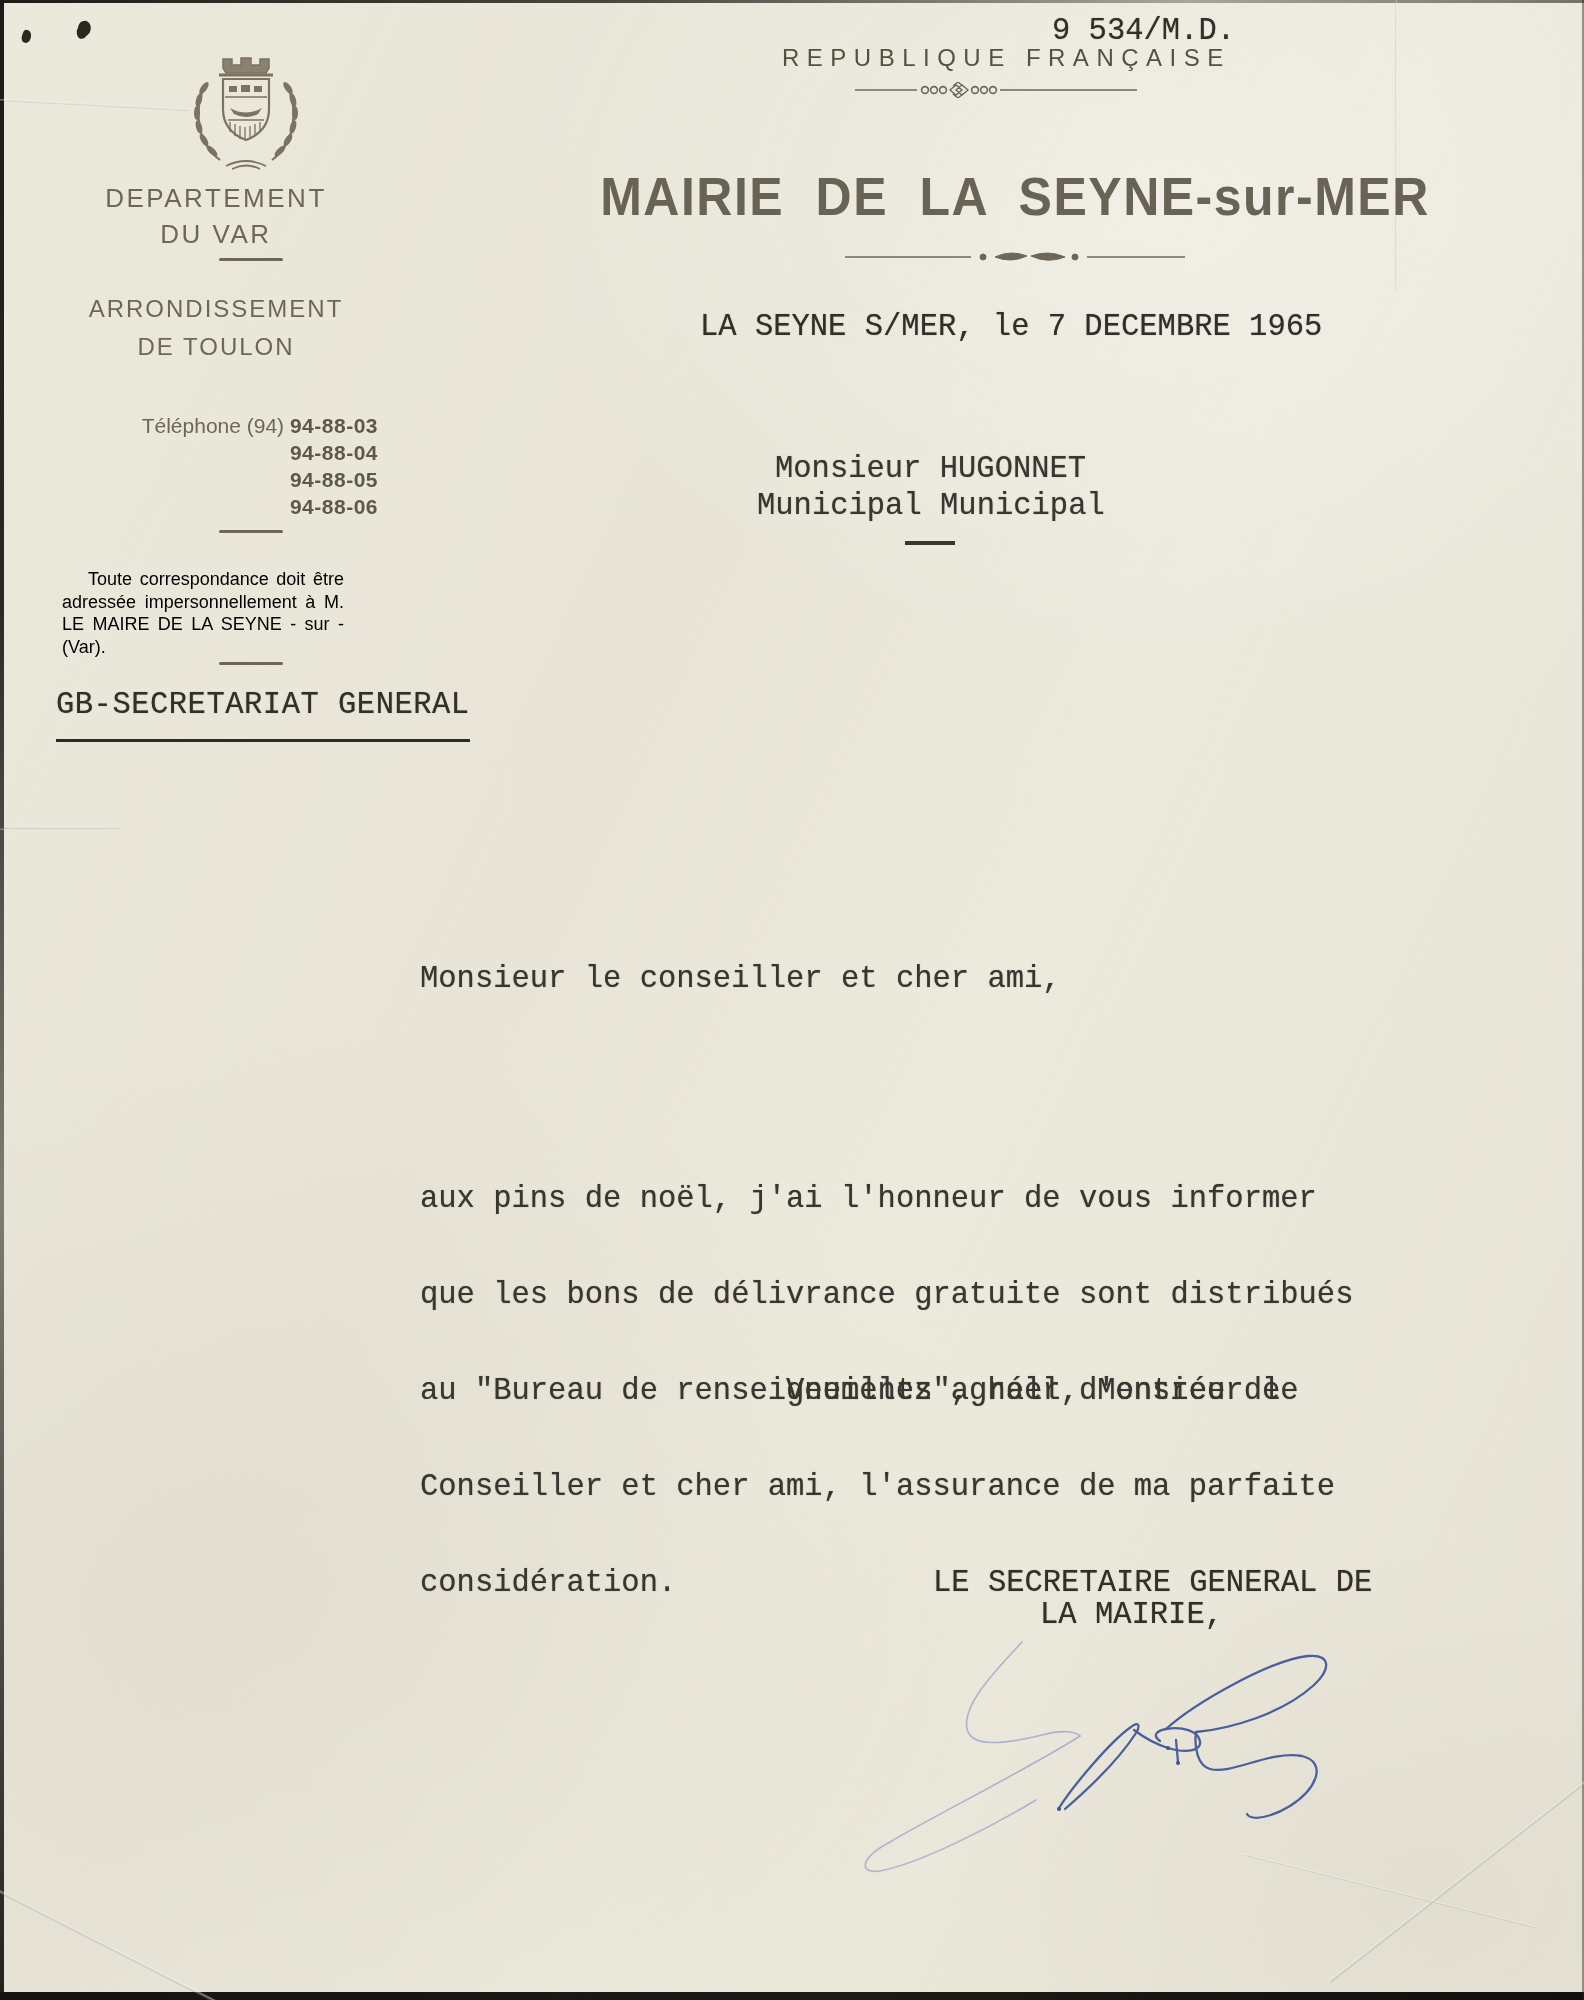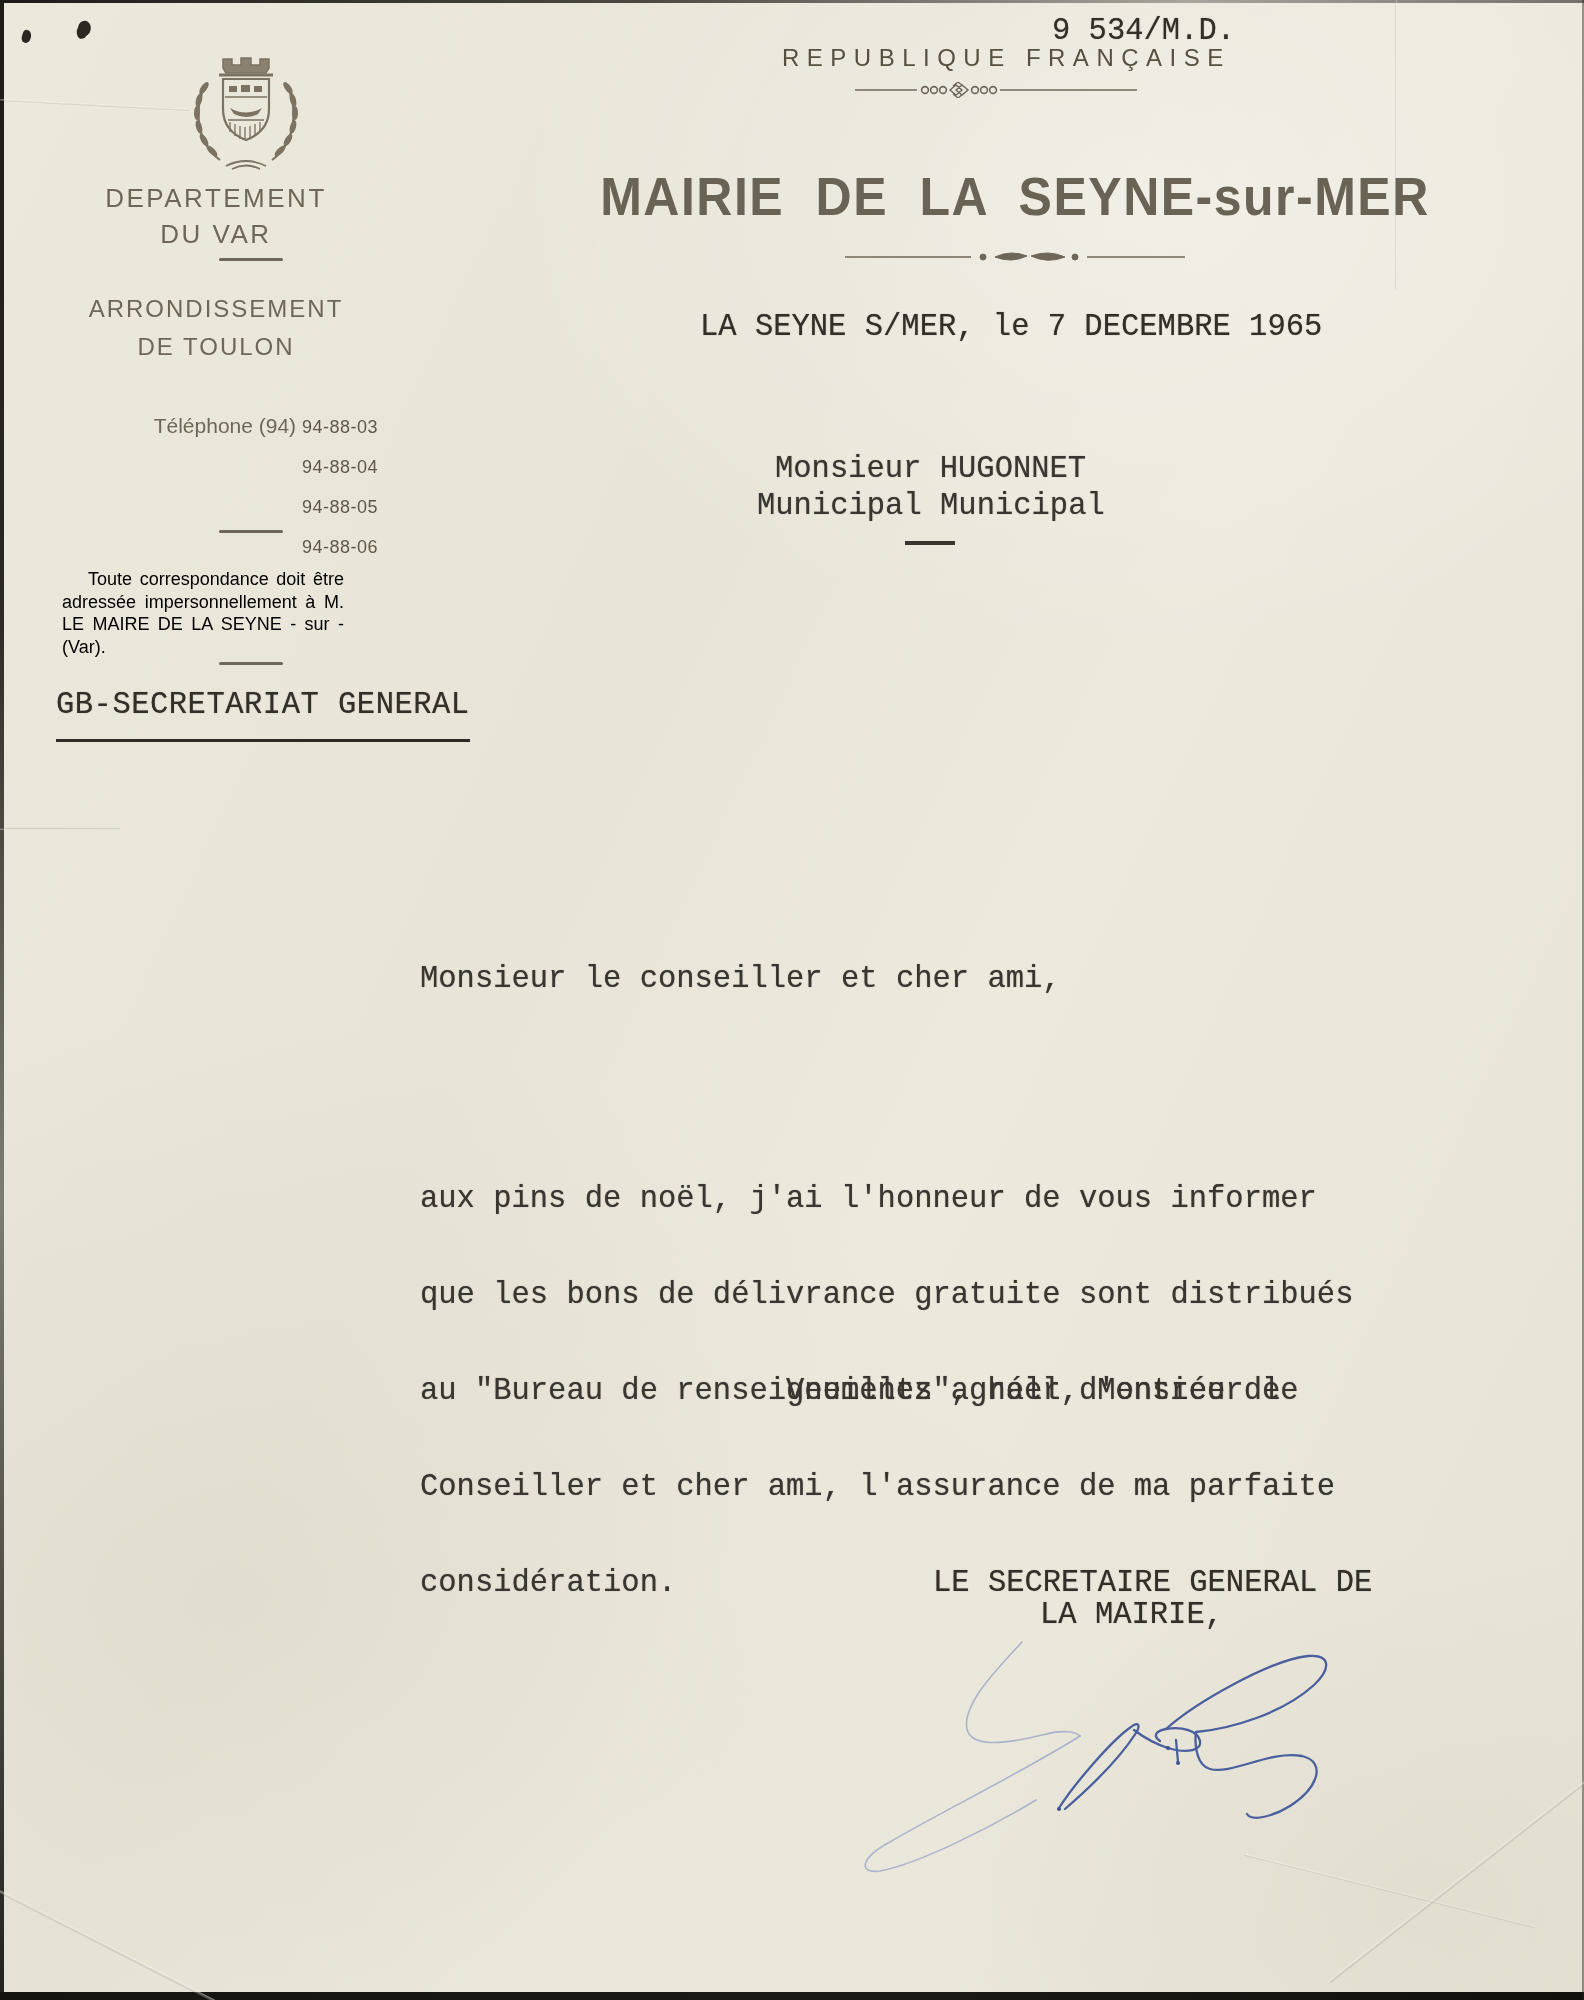--- a/index.html
+++ b/index.html
@@ -30,21 +30,21 @@
   .mark{background:#2b2822;}
   .mark-a{left:22px;top:30px;width:9px;height:13px;border-radius:40% 60% 50% 50%;transform:rotate(18deg);}
   .mark-b{left:78px;top:21px;width:13px;height:15px;border-radius:55% 45% 60% 40%;transform:rotate(-12deg);box-shadow:-3px 3px 0 -1px #2b2822;}
   
   .lh{color:#6e6759;}
   .sidebar-col{left:60px;width:312px;text-align:center;}
   .dept{font-size:26px;letter-spacing:2.5px;font-weight:400;}
   .arr{font-size:24px;letter-spacing:2px;}
   .sdiv{left:219px;width:64px;height:3px;background:#6e6759;border-radius:2px;}
   .phone-block{left:60px;width:318px;text-align:right;font-size:21px;line-height:27px;}
-  .phone-num{font-weight:normal;font-size:18px;letter-spacing:.5px;color:#5f584a;margin-top:13px;}
+  .phone-num{font-weight:bold;font-size:21px;letter-spacing:.5px;color:#5f584a;}
   .notice{left:62px;width:282px;font-size:18px;line-height:22.5px;color:#000000;}
   .jline{text-align:justify;height:22.5px;overflow:hidden;}
   .jline::after{content:"";display:inline-block;width:100%;}
   .indent1{text-indent:26px;}
   
   .tw{font-family:"Liberation Mono",monospace;font-size:30.5px;color:#393530;white-space:pre;text-shadow:0 0 1px rgba(46,42,36,.55);}
   .tw-dark{color:#322e28;}
   .para{line-height:32px;}
   .para .pline{height:32px;}
   .gb{border-bottom:3px solid #2e2b25;padding-bottom:17px;letter-spacing:.5px;}

